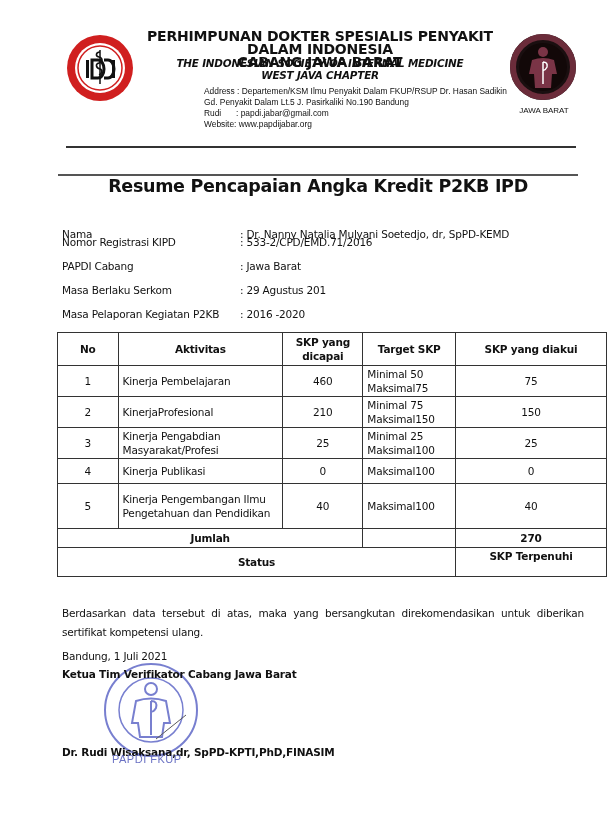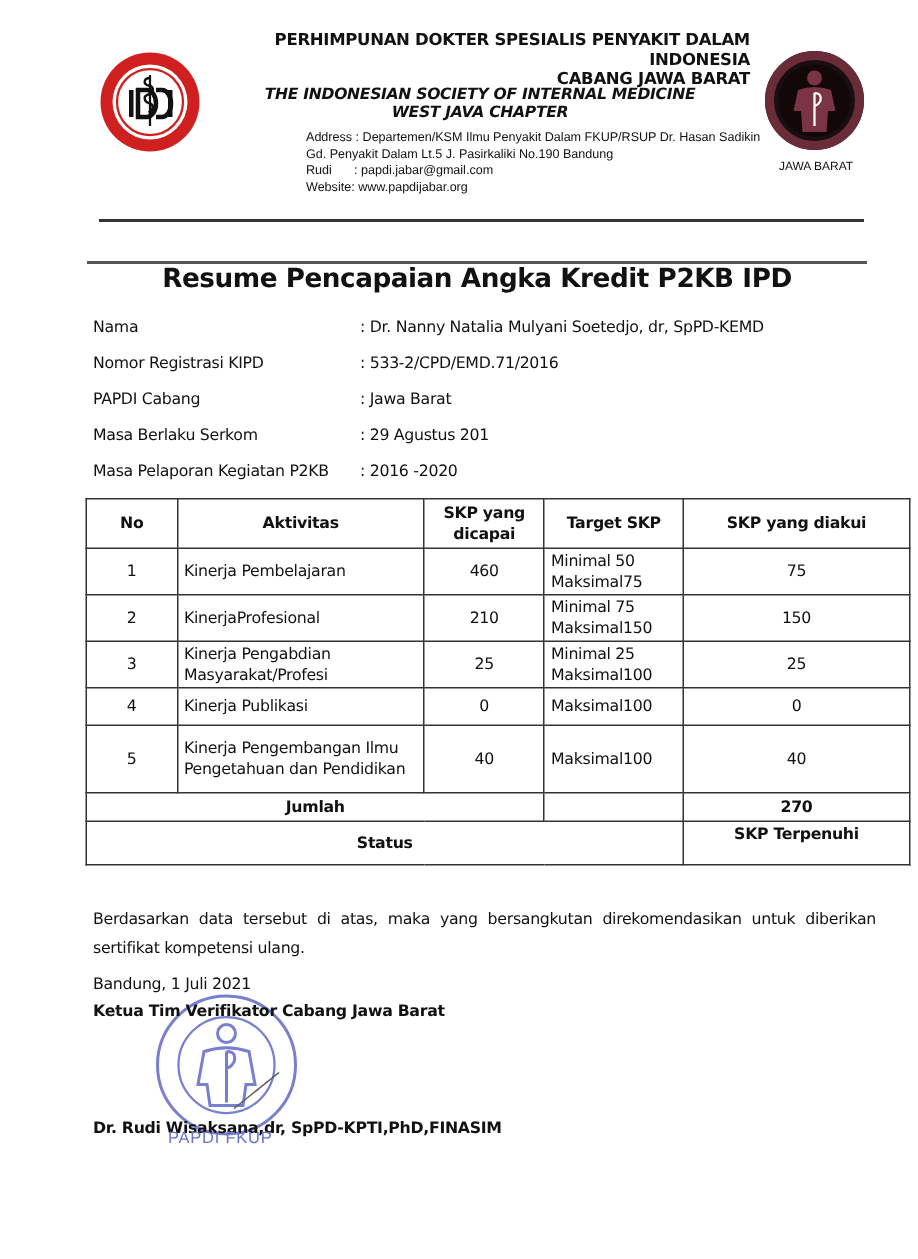--- a/index.html
+++ b/index.html
@@ -6,21 +6,21 @@
     body {
       width: 612px; height: 839px; background: #ffffff; position: relative; overflow: hidden;
       font-family: "Liberation Sans", sans-serif; color: #111;
     }
     .abs { position: absolute; }
 
     
     .logo-left { left: 64px; top: 32px; width: 72px; height: 72px; }
     .logo-right { left: 508px; top: 32px; width: 70px; height: 70px; }
     .logo-right-caption { left: 500px; top: 106px; width: 88px; text-align: center; font-size: 8px; }
-    .org-name { left: 140px; top: 20px; width: 360px; text-align: right; font-weight: bold; font-size: 11px; line-height: 13px; font-family: "DejaVu Sans", sans-serif; letter-spacing: -0.2px; }
+    .org-name { left: 140px; top: 30px; width: 360px; text-align: center; font-weight: bold; font-size: 14px; line-height: 13px; font-family: "DejaVu Sans", sans-serif; letter-spacing: -0.2px; }
     .org-name-en { left: 140px; top: 57px; width: 360px; text-align: center; font-weight: bold; font-style: italic; font-size: 10.4px; line-height: 12px; font-family: "DejaVu Sans", sans-serif; letter-spacing: -0.2px; }
     .contact { left: 188px; top: 86px; font-size: 8.4px; line-height: 11px; font-family: "Liberation Sans", sans-serif; }
     .contact .row { white-space: nowrap; margin-left: 16px; }
     .contact .lbl { display: inline-block; width: 32px; }
     .hr1 { left: 66px; top: 146px; width: 510px; height: 1.5px; background: #333; }
     .hr2 { left: 58px; top: 174px; width: 520px; height: 1.5px; background: #555; }
 
     
     .doc-title { left: 58px; top: 176px; width: 520px; text-align: center; font-size: 17.5px; font-weight: bold; font-family: "DejaVu Sans", sans-serif; letter-spacing: -0.3px; }
 
@@ -97,21 +97,21 @@
     <path d="M35 30 q5 0 4 5 q-2 4 -4 3 M35 30 v22" fill="none" stroke="#fff" stroke-width="1.5"></path>
   </svg>
 </div>
 <div class="abs logo-right-caption">JAWA BARAT</div>
 
 <div class="abs hr1"></div>
 <div class="abs hr2"></div>
 
 <div class="abs doc-title">Resume Pencapaian Angka Kredit P2KB IPD</div>
 
-<div class="abs info" style="top:212px">
+<div class="abs info" style="top:228px">
   <span class="info-label">Nama</span><span class="info-value">: Dr. Nanny Natalia Mulyani Soetedjo, dr, SpPD-KEMD</span>
 </div>
 <div class="abs info" style="top:236px">
   <span class="info-label">Nomor Registrasi KIPD</span><span class="info-value">:  533-2/CPD/EMD.71/2016</span>
 </div>
 <div class="abs info" style="top:260px">
   <span class="info-label">PAPDI Cabang</span><span class="info-value">: Jawa Barat</span>
 </div>
 <div class="abs info" style="top:284px">
   <span class="info-label">Masa Berlaku Serkom</span><span class="info-value">: 29 Agustus 201</span>

